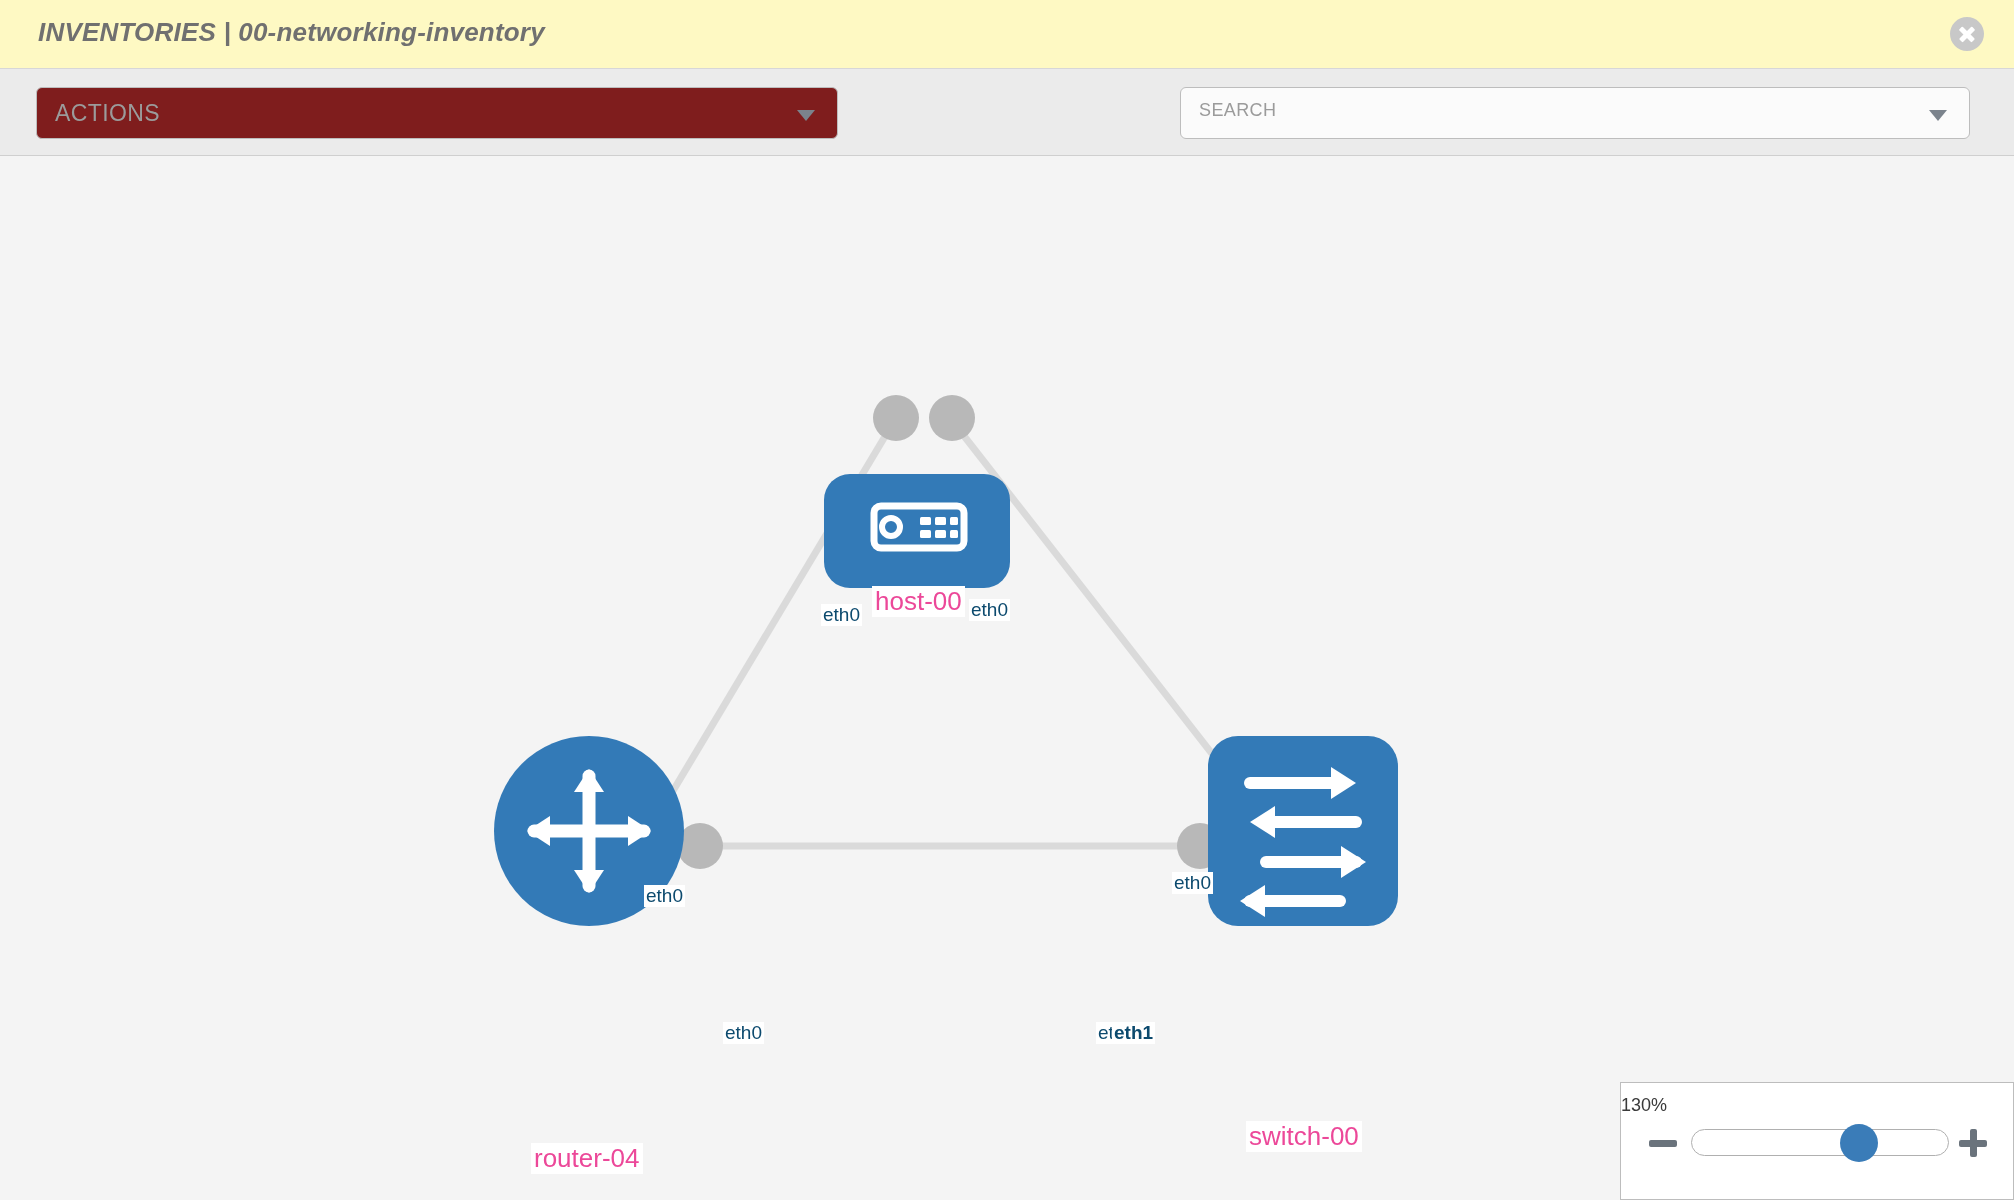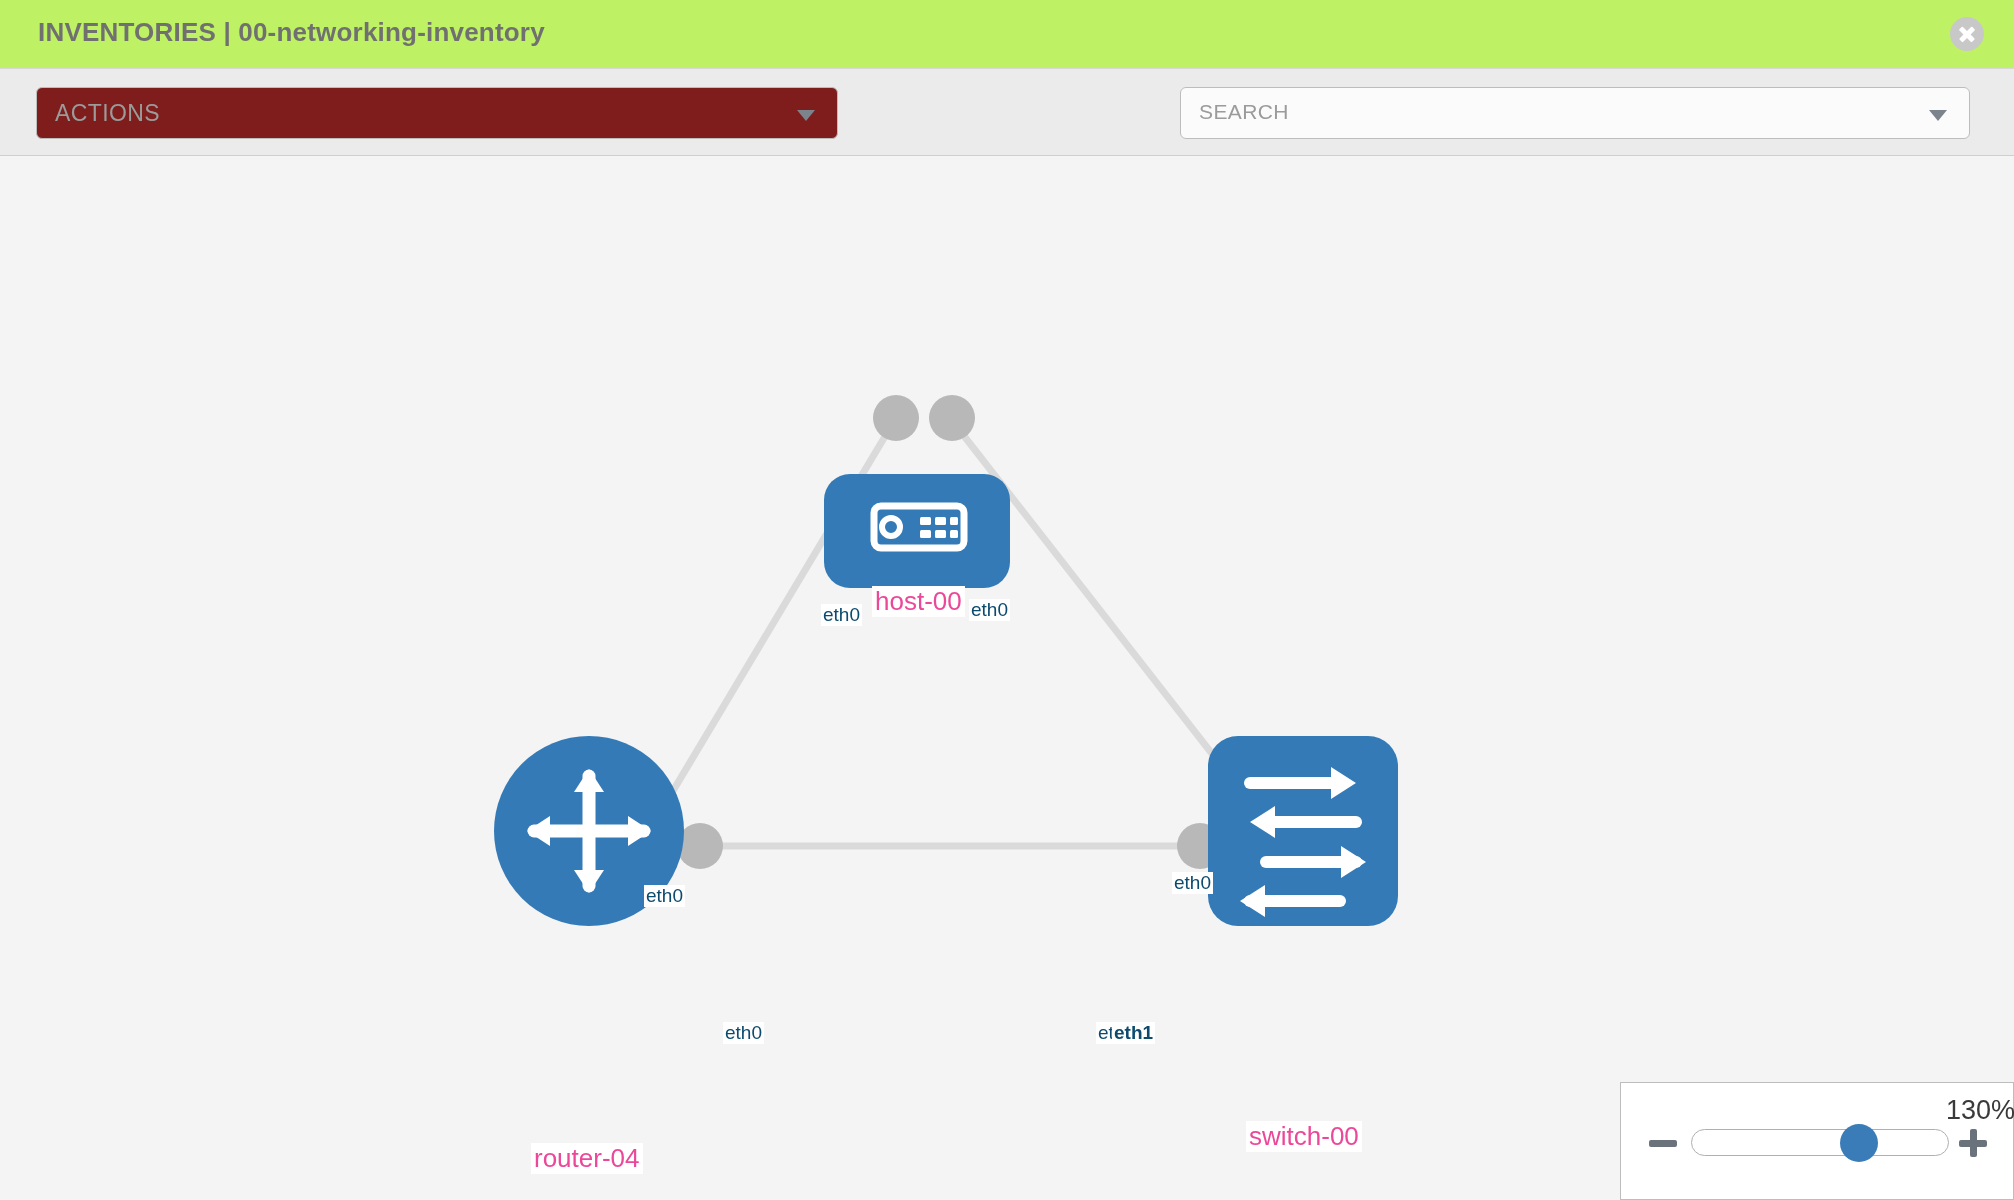--- a/index.html
+++ b/index.html
@@ -7,22 +7,23 @@
     width: 2014px; height: 1200px;
     font-family: "Liberation Sans", sans-serif;
     background: #ffffff;
     overflow: hidden;
   }
 
   
   .header {
     position: absolute; top: 0; left: 0;
     width: 2014px; height: 69px;
-    background: #bef264;
+    background: #fef9c3;
     border-bottom: 1px solid #d7d7d7;
+    font-style: italic;
   }
   .page-title {
     position: absolute; left: 38px; top: 17px;
     font-size: 26px; font-weight: bold;
     color: #707070; letter-spacing: .2px;
     white-space: nowrap;
   }
   .close-btn {
     position: absolute; right: 30px; top: 17px;
     width: 34px; height: 34px; border-radius: 50%;
@@ -70,21 +71,21 @@
   .key-icon    { left: 1112px; }
 
   .search-box {
     position: absolute; left: 1180px; top: 18px;
     width: 790px; height: 52px;
     background: #fbfbfb;
     border: 1px solid #bdbdbd; border-radius: 6px;
   }
   .search-box .label {
     position: absolute; left: 18px; top: 12px;
-    font-size: 21px; color: #9b9b9b; letter-spacing: .4px; text-align: center;
+    font-size: 18px; color: #9b9b9b; letter-spacing: .4px; text-align: center;
   }
 
   
   .canvas {
     position: absolute; top: 156px; left: 0;
     width: 2014px; height: 1044px;
     background: #f4f4f4;
     overflow: hidden;
   }
   .topology-svg { position: absolute; top: 0; left: 0; }
@@ -104,21 +105,21 @@
 
   
   .zoom-panel {
     position: absolute; left: 1620px; top: 1082px;
     width: 394px; height: 118px;
     background: #ffffff;
     border: 1px solid #bdbdbd;
   }
   .zoom-value {
     position: absolute; top: 12px; left: 0; width: 394px;
-    text-align: right; font-size: 27px; color: #3a3a3a;
+    text-align: left; font-size: 18px; color: #3a3a3a;
   }
   .zoom-minus, .zoom-plus {
     position: absolute; top: 44px;
     width: 32px; height: 32px; cursor: pointer;
   }
   .zoom-minus { left: 26px; }
   .zoom-plus  { left: 336px; }
   .zoom-minus .bar, .zoom-plus .bar, .zoom-plus .bar2 {
     position: absolute; background: #6a737c; border-radius: 2px;
   }

